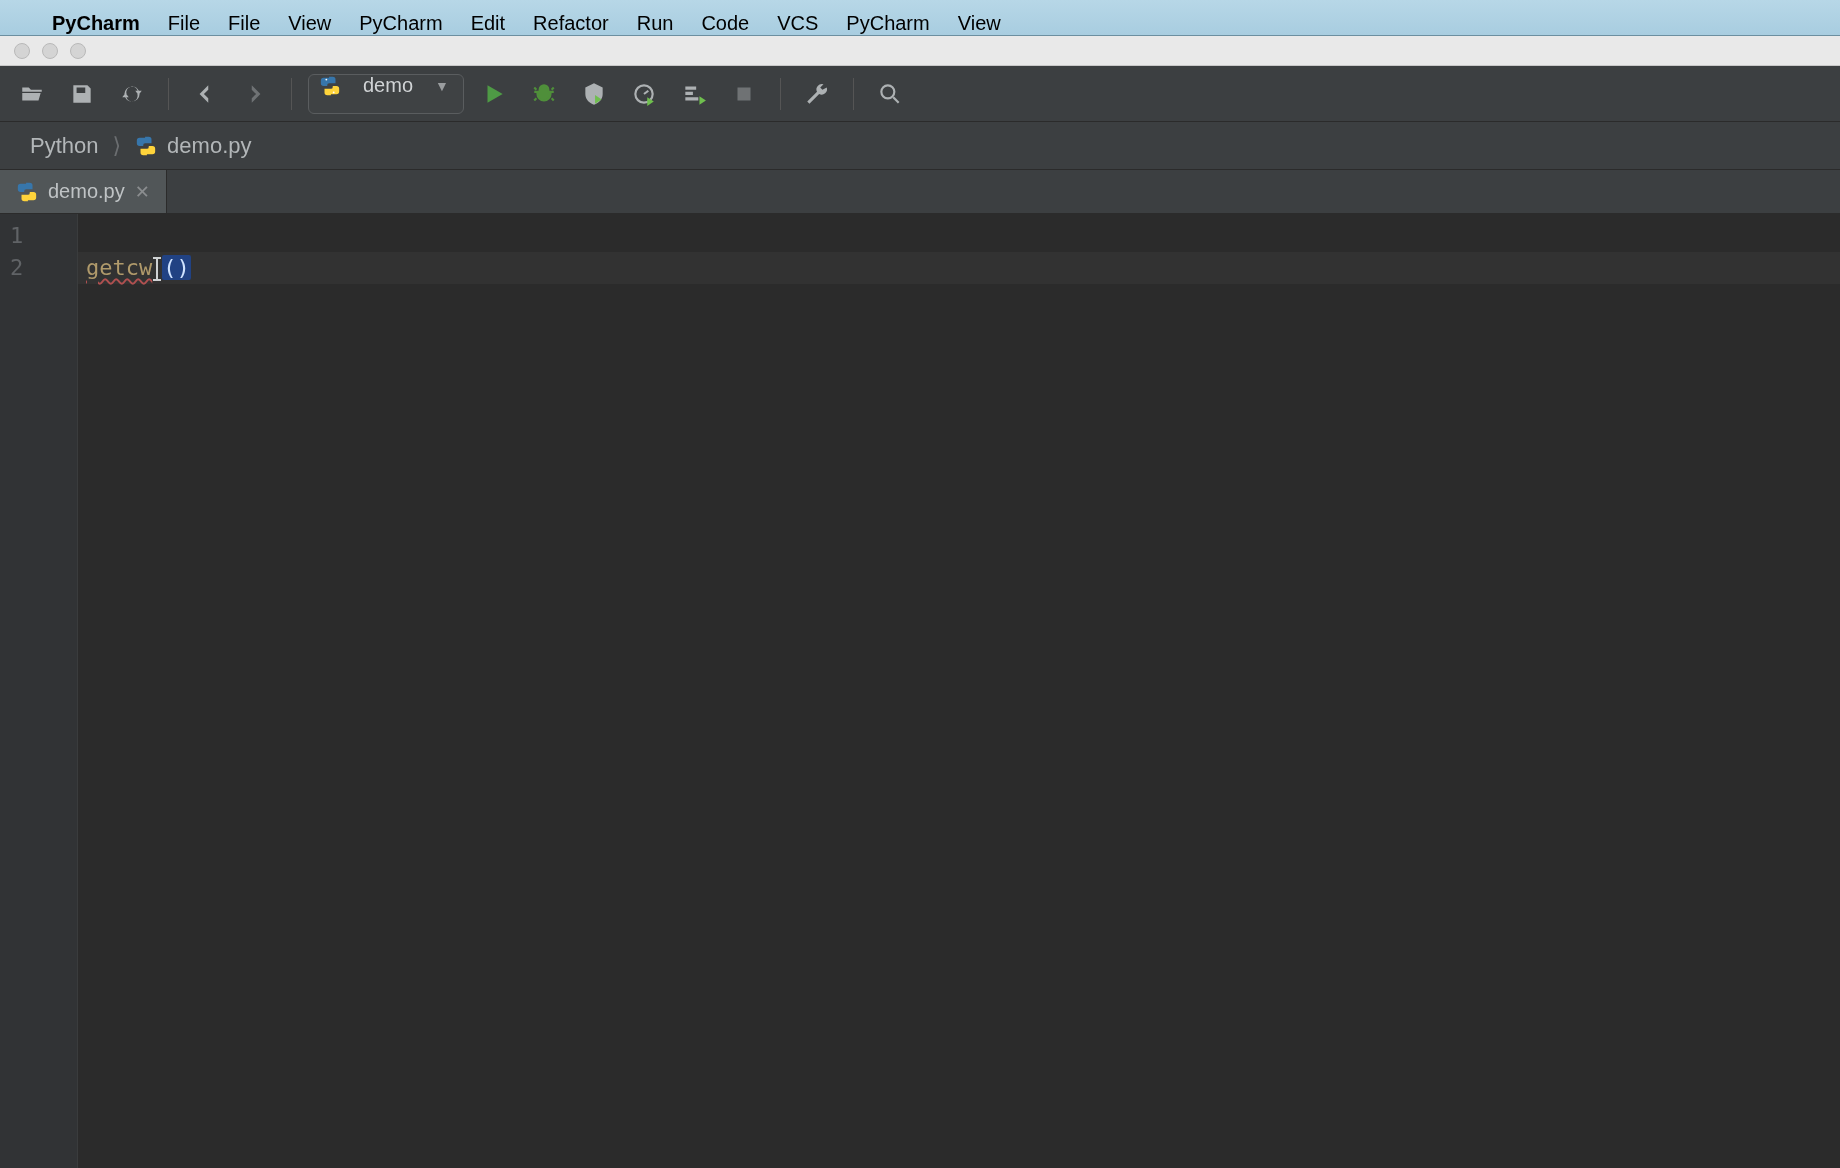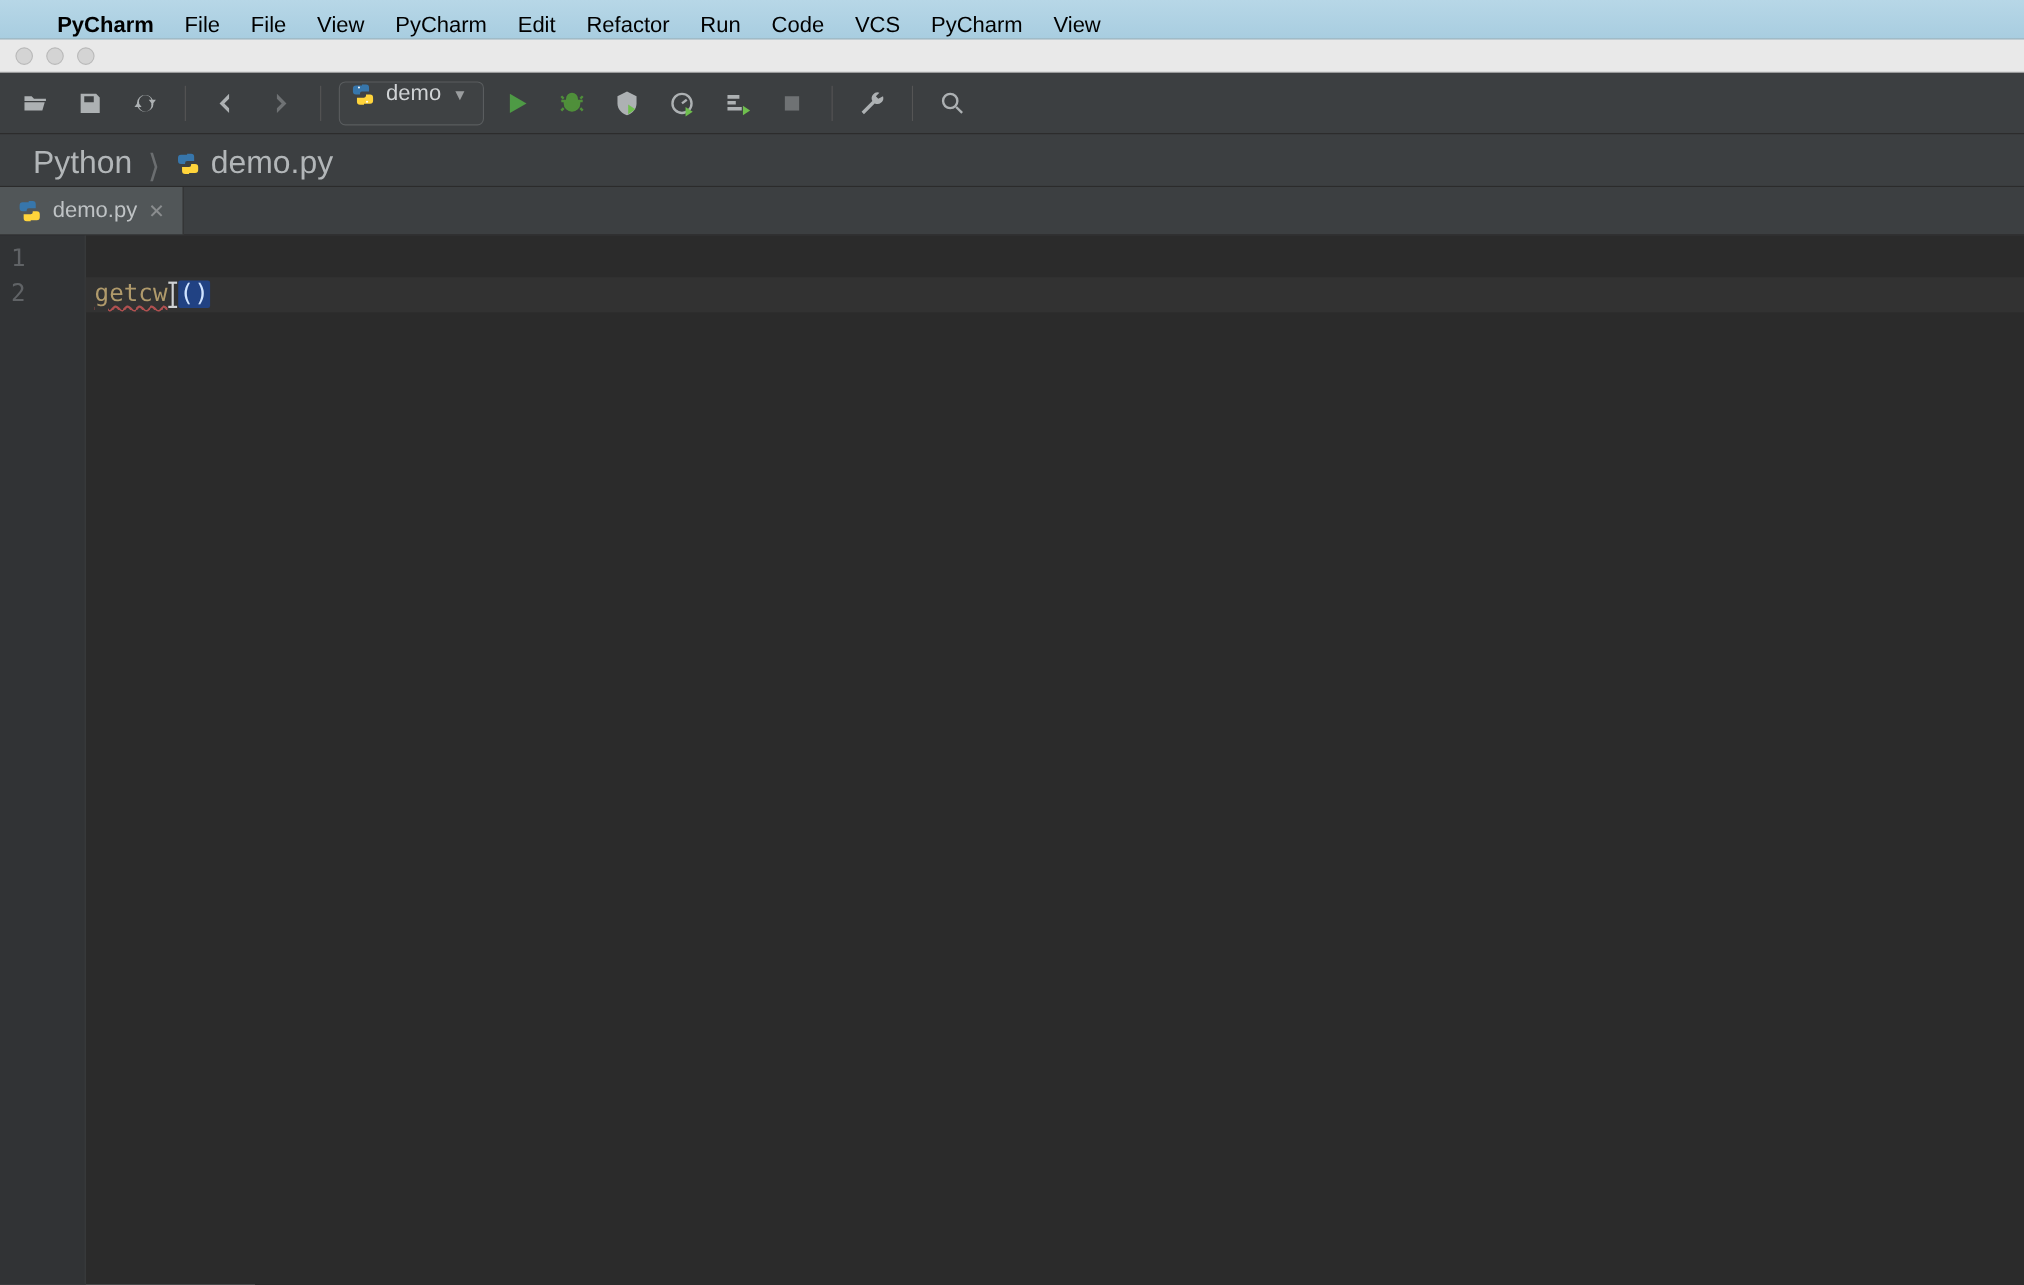--- a/index.html
+++ b/index.html
@@ -57,33 +57,33 @@
     display:flex; align-items:center;
     padding: 0 12px;
     gap: 10px;
     border-bottom: 1px solid var(--chrome-border);
   }
   .tbtn{ width:40px; height:40px; display:flex; align-items:center; justify-content:center; color:var(--toolbar-icon); }
   .tbtn svg{ width:26px; height:26px; }
   .tsep{ width:1px; height:32px; background:#555; margin:0 6px; }
 
   .run-config{
-    display:flex; align-items:center; gap:10px;
+    display:flex; align-items:center; gap:22px;
     border:1px solid #5a5d5f; border-radius:6px;
     padding: 4px 14px 20px 10px; height:40px;
     color:#d0d3d5; font-size:20px;
     background: #3f4244;
   }
   .run-config .chev{ font-size:14px; color:#9a9d9f; }
 
   .breadcrumb{
     height: 48px;
-    display:flex; align-items:flex-end;
+    display:flex; align-items:center;
     padding: 0 20px; gap: 4px;
-    font-size: 29px;
+    font-size: 22px;
     color: var(--breadcrumb-fg);
     border-bottom: 1px solid var(--chrome-border);
   }
   .crumb{ display:flex; align-items:center; gap:10px; padding: 4px 10px; }
   .crumb-sep{ color:#6b6e70; }
 
   .tabbar{
     height: 44px;
     display:flex; align-items:stretch;
     background: var(--chrome-bg);

